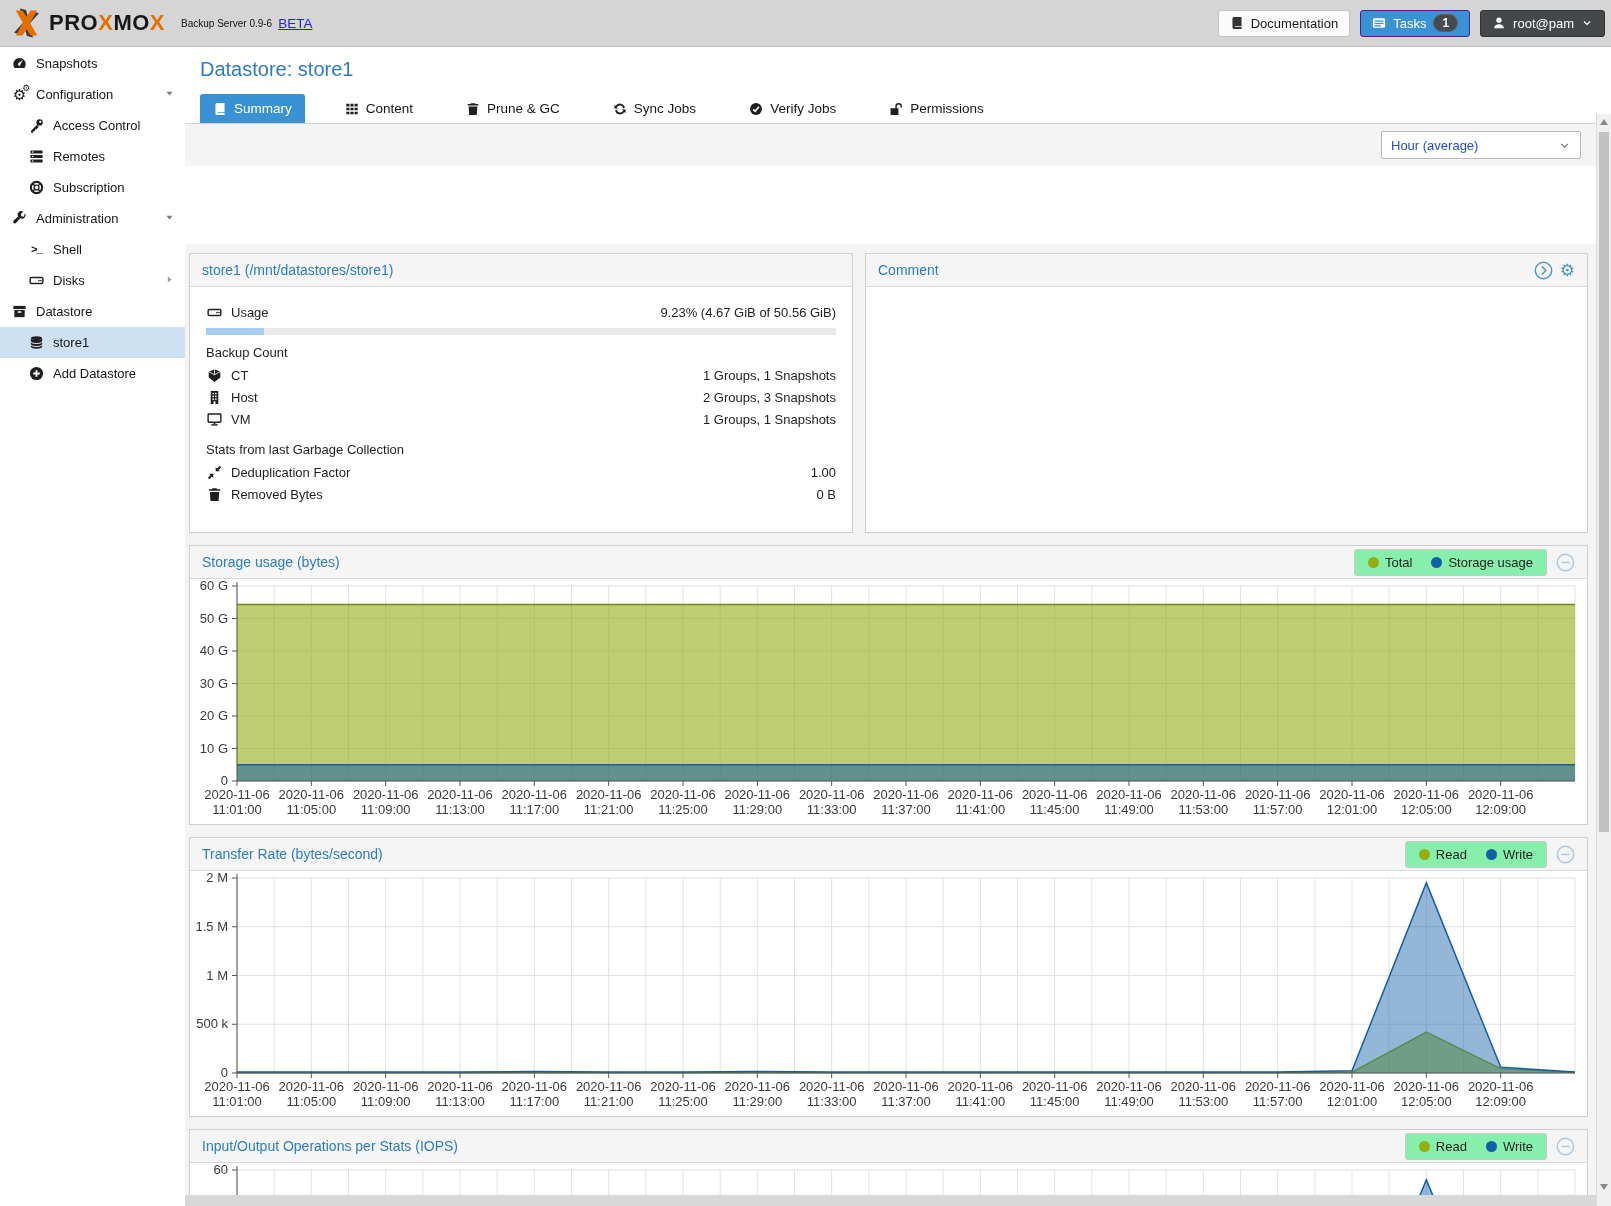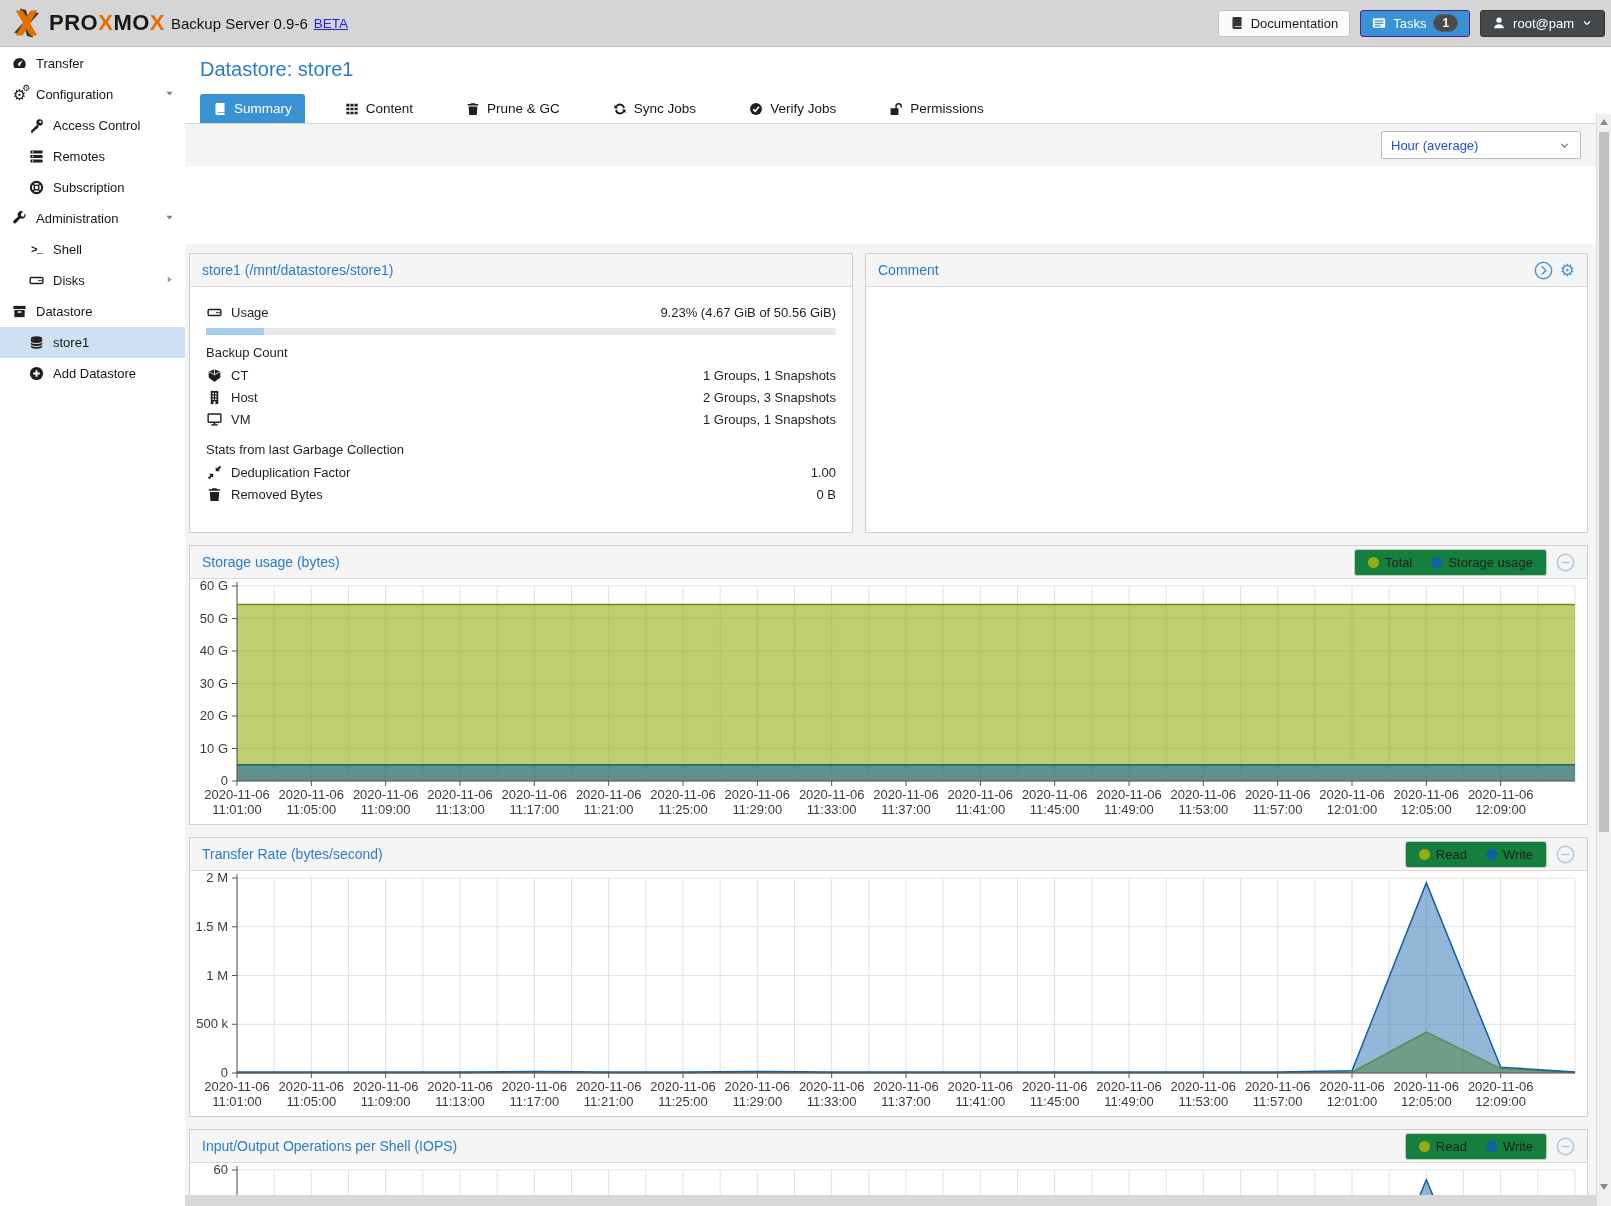--- a/index.html
+++ b/index.html
@@ -4,21 +4,21 @@
 <style>
   * { margin:0; padding:0; box-sizing:border-box; }
   html,body { width:1611px; height:1206px; overflow:hidden; }
   body { font-family:"Liberation Sans", sans-serif; font-size:13px; color:#1f1f1f; background:#fff; position:relative; }
 
   
   .topbar { position:absolute; top:0; left:0; width:1611px; height:47px; background:#d5d5d5; border-bottom:1px solid #bdbdbd; display:flex; align-items:center; padding:0 6px 0 10px; z-index:30; }
   .brand { display:flex; align-items:center; gap:6px; }
   .logo-text { font-size:22px; font-weight:bold; letter-spacing:.5px; color:#17171a; }
   .logo-text .ox { color:#e57000; }
-  .product { margin-left:6px; font-size:15px; color:#111; }
+  .product { margin-left:16px; font-size:10px; color:#111; }
   .beta-link { margin-left:6px; color:#2323dd; text-decoration:underline; cursor:pointer; font-size:13.5px; }
   .topbar-right { margin-left:auto; display:flex; align-items:center; gap:10px; }
   .tb-btn { display:flex; align-items:center; gap:7px; height:27px; padding:0 11px; border-radius:3px; font-size:13px; cursor:pointer; }
   .btn-light { background:#fafafa; border:1px solid #c3c3c3; color:#1a1a1a; }
   .btn-blue { background:#3892d4; border:1px solid #4c1d95; color:#fff; }
   .btn-dark { background:#45484b; border:1px solid #343434; color:#fff; }
   .badge { background:#474b4e; border:1px solid #5c6062; color:#fff; font-weight:bold; font-size:12px; border-radius:9px; padding:1px 8px; }
 
   
   .sidebar { position:absolute; top:48px; left:0; width:185px; bottom:0; background:#fff; z-index:20; }
@@ -56,21 +56,21 @@
 
   .kv-row { display:flex; align-items:center; padding:3px 0; }
   .kv-icon { width:17px; height:16px; display:inline-flex; align-items:center; justify-content:center; margin-right:8px; flex:none; }
   .kv-value { margin-left:auto; text-align:right; }
   .sec-heading { font-weight:normal; margin:12px 0 4px; }
   .sec-heading.first { margin-top:10px; }
   .progress { height:7px; background:#e9e9e9; margin:5px 0 2px; }
   .progress-fill { height:100%; background:#a6cdee; }
 
   .chart-panel { margin-bottom:12px; }
-  .legend { margin-left:auto; display:flex; align-items:center; gap:19px; background:#15803d; border:1px solid #c9c9c9; border-radius:3px; padding:5px 13px; margin-right:9px; }
+  .legend { margin-left:auto; display:flex; align-items:center; gap:19px; background:#86efac; border:1px solid #c9c9c9; border-radius:3px; padding:5px 13px; margin-right:9px; }
   .legend-item { display:flex; align-items:center; gap:6px; cursor:pointer; }
   .legend-dot { width:11px; height:11px; border-radius:50%; display:inline-block; }
   .chart-bd { padding:1px; }
   svg.chart { display:block; }
 
   
   .vscroll { position:absolute; top:114px; right:0; width:15px; bottom:0; background:#f0f0f0; border-left:1px solid #dcdcdc; z-index:40; }
   .vthumb { position:absolute; top:18px; left:2px; right:2px; height:700px; background:#c1c1c1; cursor:pointer; }
   .arrow-up { position:absolute; top:5px; left:3px; width:0; height:0; border-left:4.5px solid transparent; border-right:4.5px solid transparent; border-bottom:6px solid #8a8a8a; }
   .arrow-down { position:absolute; bottom:16px; left:3px; width:0; height:0; border-left:4.5px solid transparent; border-right:4.5px solid transparent; border-top:6px solid #8a8a8a; }
@@ -125,21 +125,21 @@
   </div>
 </header>
 
 <nav class="sidebar">
   <div class="nav-item">
     <span class="nav-icon">
         <svg class="ic" viewBox="0 0 16 16">
           <path d="M8 2.2A6.6 6.6 0 0 0 1.4 8.8c0 1.5.5 2.8 1.3 3.9h10.6a6.5 6.5 0 0 0 1.3-3.9A6.6 6.6 0 0 0 8 2.2zm.1 8.4a1.7 1.7 0 0 1-1-3.1l4.6-3.2-2.9 4.7c.1.2.1.4.1.6 0 .6-.3 1-.8 1z" fill="#1f1f1f"></path>
         </svg>
       </span>
-    <span class="nav-label">Transfer</span>
+    <span class="nav-label">Snapshots</span>
   </div>
   <div class="nav-item">
     <span class="nav-icon">
         <span class="cogs">⚙<span class="cog2">⚙</span></span>
       </span>
     <span class="nav-label">Configuration</span>
     <span class="nav-caret"><svg width="11" height="11" viewBox="0 0 16 16">
           <path d="M3.5 5.5h9L8 11z" fill="#7e7e7e"></path>
         </svg></span>
   </div>
@@ -666,21 +666,21 @@
             <text x="1235.3333333333333" y="234" text-anchor="middle" font-size="13" fill="#3a3a3a">12:05:00</text>
             <line x1="1309.6666666666667" y1="201" x2="1309.6666666666667" y2="206" stroke="#555"></line>
             <text x="1309.6666666666667" y="219" text-anchor="middle" font-size="13" fill="#3a3a3a">2020-11-06</text>
             <text x="1309.6666666666667" y="234" text-anchor="middle" font-size="13" fill="#3a3a3a">12:09:00</text>
           </svg>
         </div>
     </section>
 
     <section class="panel chart-panel">
       <div class="panel-hd">
-        <span class="panel-title">Input/Output Operations per Shell (IOPS)</span>
+        <span class="panel-title">Input/Output Operations per Stats (IOPS)</span>
         <div class="legend">
           <span class="legend-item">
               <i class="legend-dot" style="background: rgb(148, 174, 16);"></i>
               <span>Read</span>
             </span>
           <span class="legend-item">
               <i class="legend-dot" style="background: rgb(17, 95, 166);"></i>
               <span>Write</span>
             </span>
         </div>

